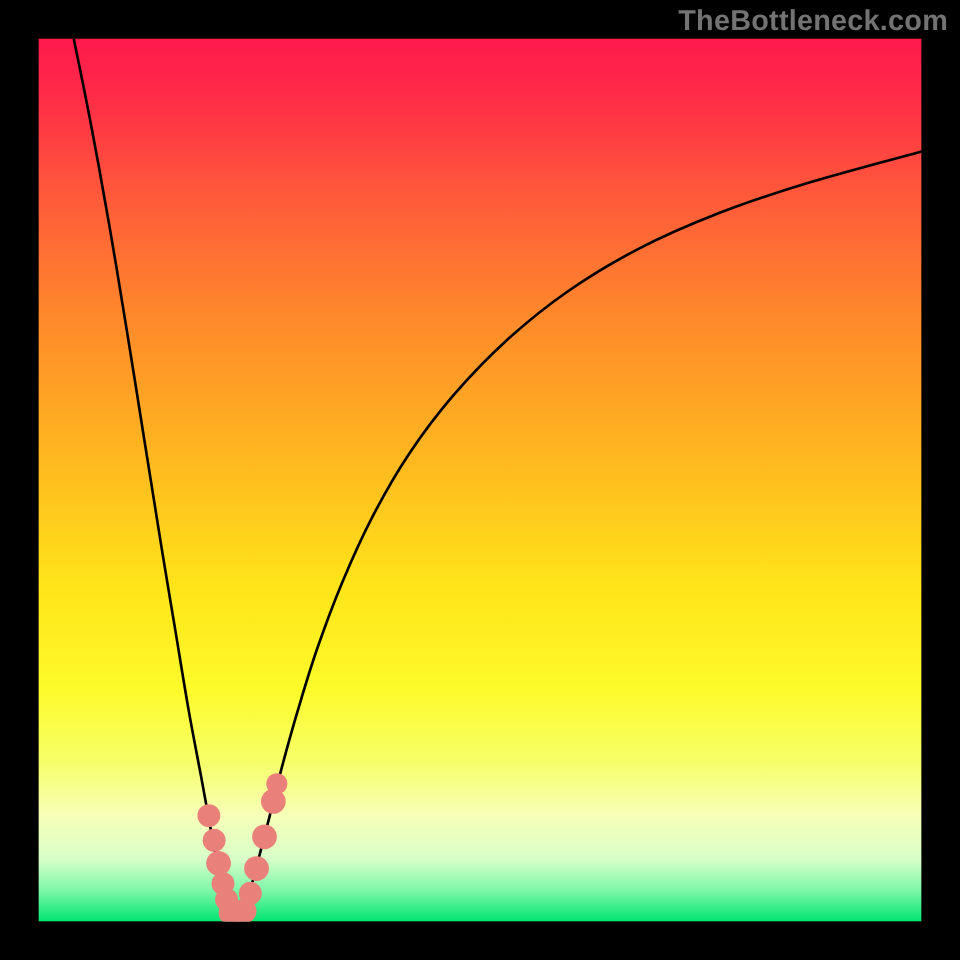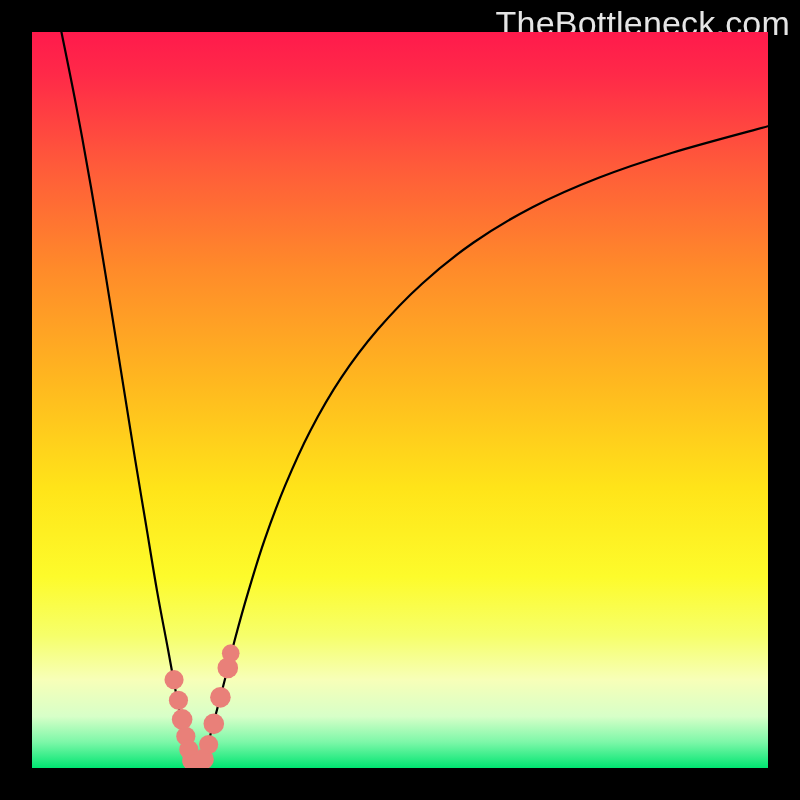--- a/index.html
+++ b/index.html
@@ -23,23 +23,23 @@
     position: absolute;
     top: 32px;
     left: 32px;
     width: 736px;
     height: 736px;
   }
   .watermark {
     position: absolute;
     top: 4px;
     right: 10px;
-    color: #e5e5e5;
-    font-size: 34px;
-    font-weight: 400;
+    color: #737373;
+    font-size: 24px;
+    font-weight: 700;
     letter-spacing: 0.2px;
     user-select: none;
   }
   svg {
     display: block;
   }
 </style>
 </head>
 <body>
 

